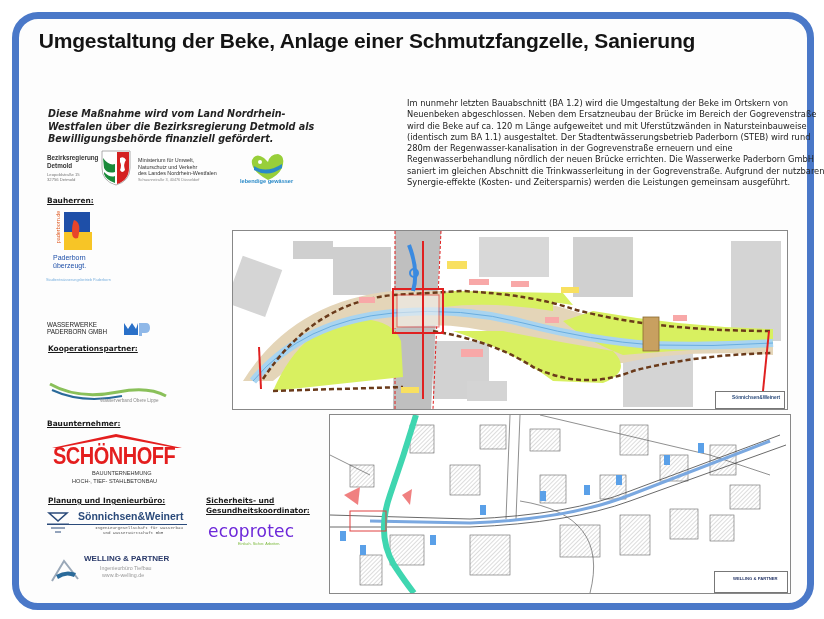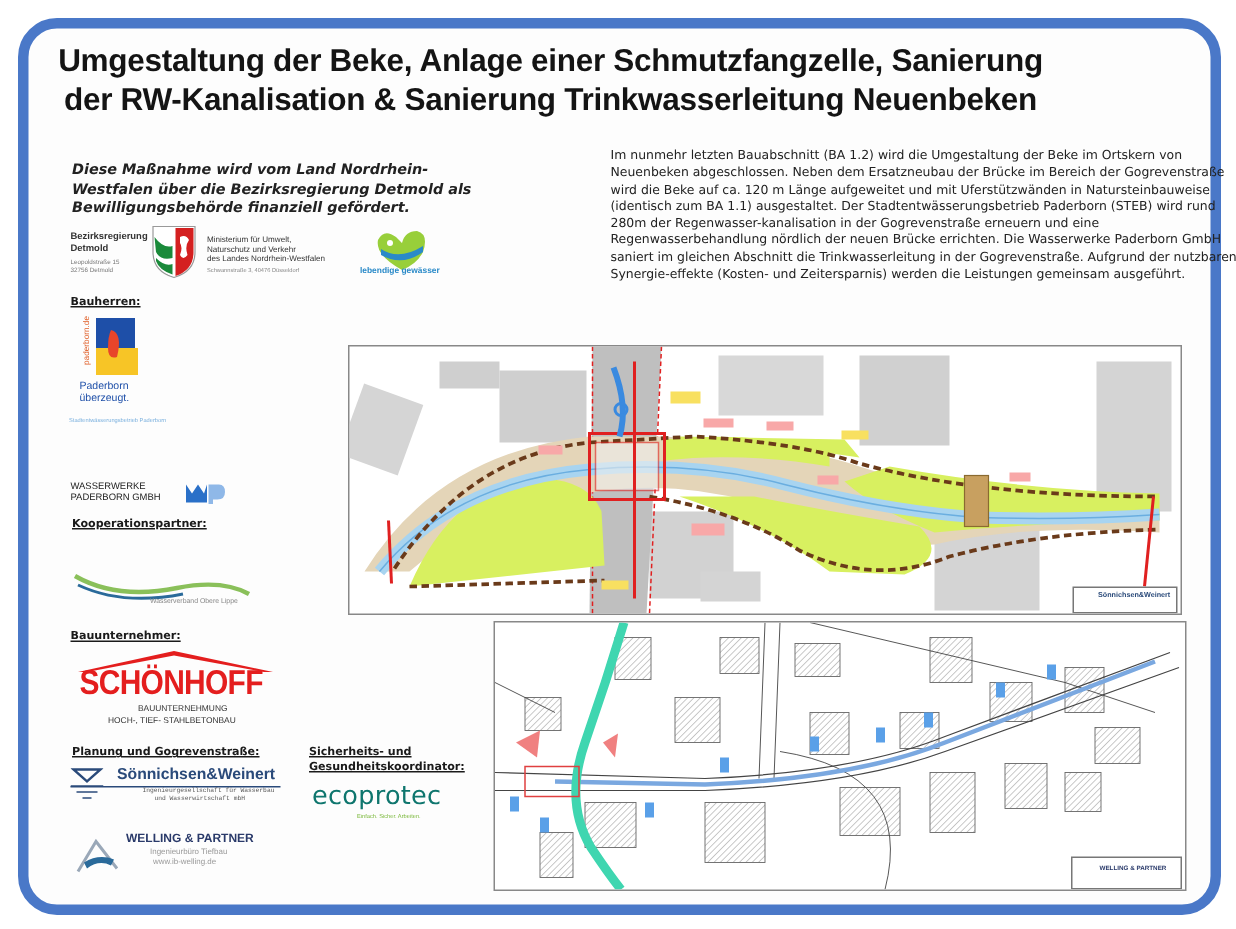--- a/index.html
+++ b/index.html
@@ -12,21 +12,20 @@
   .map{position:absolute;border:1px solid #888;background:#f5f5f5;overflow:hidden;}
   .stamp{position:absolute;background:#fff;border:1px solid #777;font-family:"Liberation Sans",sans-serif;}
 </style>
 </head>
 <body>
 
 <div class="frame"></div>
 
 <div class="title">
   <div>Umgestaltung der Beke, Anlage einer Schmutzfangzelle, Sanierung</div>
-  <div>der RW-Kanalisation &amp; Sanierung Trinkwasserleitung Neuenbeken</div>
 </div>
 
 <div class="funding">Diese Maßnahme wird vom Land Nordrhein-Westfalen über die Bezirksregierung Detmold als Bewilligungsbehörde finanziell gefördert.</div>
 
 <div class="desc">Im nunmehr letzten Bauabschnitt (BA 1.2) wird die Umgestaltung der Beke im Ortskern von Neuenbeken abgeschlossen. Neben dem Ersatzneubau der Brücke im Bereich der Gogrevenstraße wird die Beke auf ca. 120 m Länge aufgeweitet und mit Uferstützwänden in Natursteinbauweise (identisch zum BA 1.1) ausgestaltet. Der Stadtentwässerungsbetrieb Paderborn (STEB) wird rund 280m der Regenwasser-kanalisation in der Gogrevenstraße erneuern und eine Regenwasserbehandlung nördlich der neuen Brücke errichten. Die Wasserwerke Paderborn GmbH saniert im gleichen Abschnitt die Trinkwasserleitung in der Gogrevenstraße. Aufgrund der nutzbaren Synergie-effekte (Kosten- und Zeitersparnis) werden die Leistungen gemeinsam ausgeführt.</div>
 
 <div style="position:absolute;left:47px;top:154px;width:52px;font-family:'Liberation Sans',sans-serif;">
   <div style="font-size:6.3px;font-weight:bold;line-height:7.5px;color:#333;">Bezirksregierung Detmold</div>
   <div style="font-size:4.2px;color:#777;margin-top:3px;">Leopoldstraße 15</div>
   <div style="font-size:4.2px;color:#777;">32756 Detmold</div>
@@ -94,21 +93,21 @@
 <div class="sec-label" style="left:47px;top:419px;">Bauunternehmer:</div>
 <div style="position:absolute;left:50px;top:432px;width:134px;height:58px;">
   <svg width="134" height="36" viewBox="0 0 134 36" style="position:absolute;left:0;top:0;">
     <path d="M2 16 L66 2 L132 16 L126 16 L66 5 L8 16 Z" fill="#e41e1e"></path>
   </svg>
   <div style="position:absolute;left:3px;top:13px;font-family:'Liberation Sans',sans-serif;font-weight:bold;font-size:20px;color:#e41e1e;letter-spacing:-0.5px;transform:scaleY(1.15);">SCHÖNHOFF</div>
   <div style="position:absolute;left:42px;top:38px;font-size:5.6px;color:#333;font-family:'Liberation Sans',sans-serif;">BAUUNTERNEHMUNG</div>
   <div style="position:absolute;left:22px;top:46px;font-size:5.6px;color:#333;font-family:'Liberation Sans',sans-serif;white-space:nowrap;">HOCH-, TIEF- STAHLBETONBAU</div>
 </div>
 
-<div class="sec-label" style="left:48px;top:496px;">Planung und Gogrevenstraße:</div>
+<div class="sec-label" style="left:48px;top:496px;">Planung und Ingenieurbüro:</div>
 <div style="position:absolute;left:45px;top:509px;width:145px;height:34px;">
   <svg width="22" height="22" viewBox="0 0 22 22" style="position:absolute;left:2px;top:2px;">
     <path d="M2 2 H20 L11 10 Z" fill="none" stroke="#2a4a7a" stroke-width="1.6"></path>
     <line x1="0" y1="13" x2="22" y2="13" stroke="#2a4a7a" stroke-width="1"></line>
     <line x1="4" y1="17" x2="18" y2="17" stroke="#2a4a7a" stroke-width="1"></line>
     <line x1="8" y1="21" x2="14" y2="21" stroke="#2a4a7a" stroke-width="1"></line>
   </svg>
   <div style="position:absolute;left:33px;top:1px;font-family:'Liberation Sans',sans-serif;font-weight:bold;font-size:10.5px;color:#2a4a7a;white-space:nowrap;">Sönnichsen&amp;Weinert</div>
   <div style="position:absolute;left:2px;top:15px;width:140px;height:1px;background:#2a4a7a;"></div>
   <div style="position:absolute;left:50px;top:17px;font-size:4.2px;color:#555;font-family:'Liberation Mono',monospace;white-space:nowrap;">Ingenieurgesellschaft für Wasserbau</div>
@@ -123,21 +122,21 @@
   <div style="position:absolute;left:34px;top:1px;font-family:'Liberation Sans',sans-serif;font-weight:bold;font-size:8px;color:#2a3a6a;white-space:nowrap;">WELLING &amp; PARTNER</div>
   <div style="position:absolute;left:50px;top:12px;font-size:5.3px;color:#999;font-family:'Liberation Sans',sans-serif;white-space:nowrap;">Ingenieurbüro Tiefbau</div>
   <div style="position:absolute;left:52px;top:19px;font-size:5.3px;color:#999;font-family:'Liberation Sans',sans-serif;white-space:nowrap;">www.ib-welling.de</div>
 </div>
 
 <div class="sec-label" style="left:206px;top:496px;line-height:9.5px;">
   <div>Sicherheits- und</div>
   <div>Gesundheitskoordinator:</div>
 </div>
 <div style="position:absolute;left:208px;top:522px;width:100px;height:30px;">
-  <div style="font-family:'DejaVu Sans',sans-serif;font-size:17px;color:#0f766e;letter-spacing:0.2px;line-height:18px;">ecoprotec</div>
+  <div style="font-family:'DejaVu Sans',sans-serif;font-size:17px;color:#6d28d9;letter-spacing:0.2px;line-height:18px;">ecoprotec</div>
   <div style="position:absolute;left:30px;top:20px;font-size:3.8px;color:#7ab83a;font-family:'Liberation Sans',sans-serif;white-space:nowrap;">Einfach. Sicher. Arbeiten.</div>
 </div>
 
 <div class="map" style="left:232px;top:230px;width:554px;height:178px;background:#ffffff;">
   <svg width="554" height="178" viewBox="0 0 554 178">
 
     <rect x="60" y="10" width="40" height="18" fill="#cfcfcf"></rect>
     <rect x="0" y="30" width="42" height="50" fill="#d5d5d5" transform="rotate(20 20 55)"></rect>
     <rect x="100" y="16" width="58" height="48" fill="#cfcfcf"></rect>
     <rect x="200" y="110" width="56" height="58" fill="#d2d2d2"></rect>

